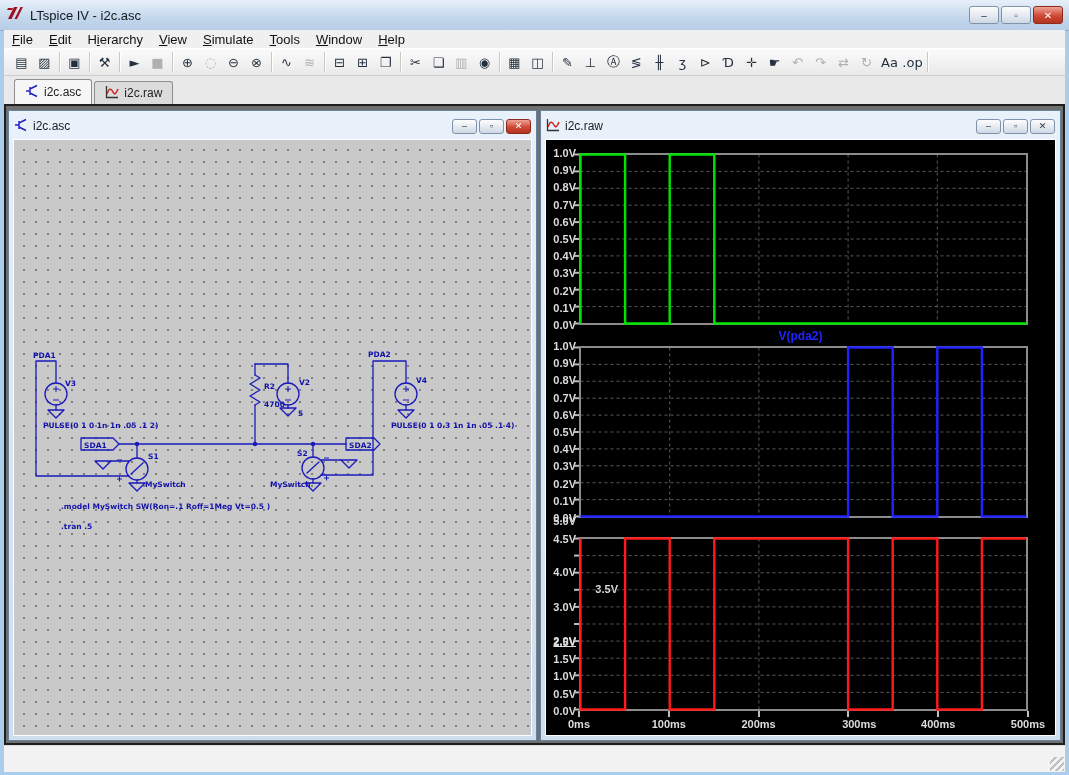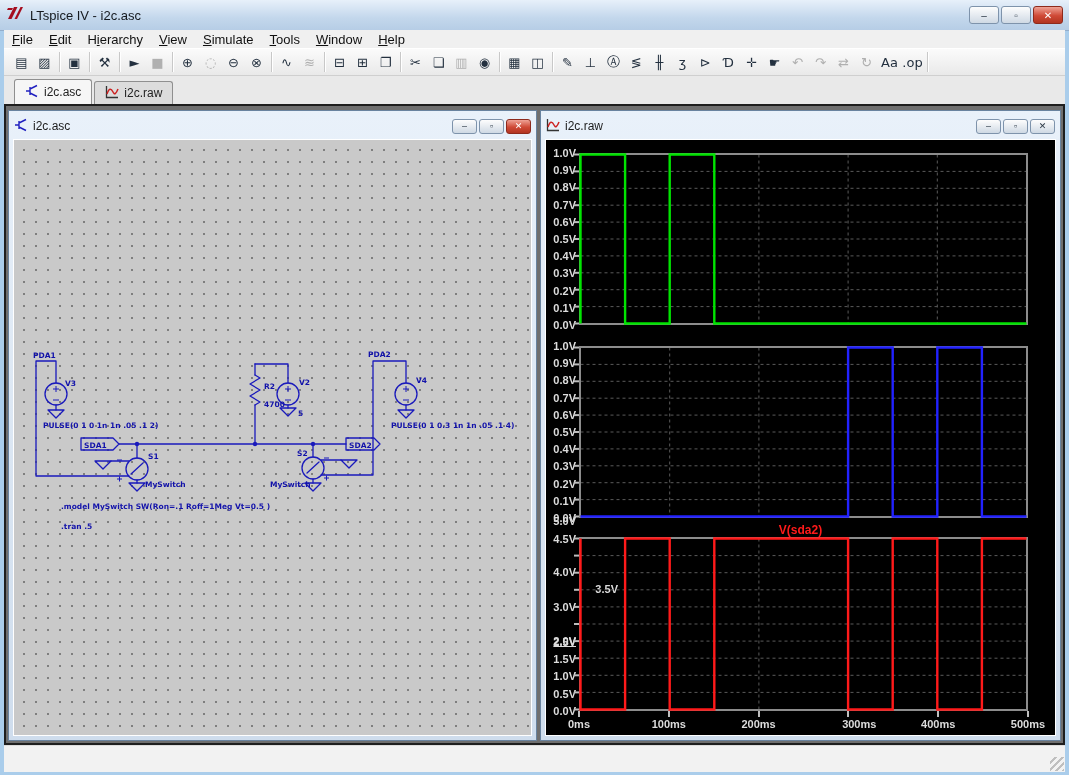--- a/index.html
+++ b/index.html
@@ -310,20 +310,21 @@
               <line x1="-5" y1="69.1" x2="1" y2="69.1" stroke="#bdbdbd" stroke-width="2"></line>
               <line x1="-5" y1="86" x2="1" y2="86" stroke="#bdbdbd" stroke-width="2"></line>
               <line x1="-5" y1="102.9" x2="1" y2="102.9" stroke="#bdbdbd" stroke-width="2"></line>
               <line x1="-5" y1="119.8" x2="1" y2="119.8" stroke="#bdbdbd" stroke-width="2"></line>
               <line x1="-5" y1="136.7" x2="1" y2="136.7" stroke="#bdbdbd" stroke-width="2"></line>
               <line x1="-5" y1="153.6" x2="1" y2="153.6" stroke="#bdbdbd" stroke-width="2"></line>
               <line x1="-5" y1="170.5" x2="1" y2="170.5" stroke="#bdbdbd" stroke-width="2"></line>
               <rect x="1" y="1" width="447" height="170" fill="none" stroke="#8c8c8c" stroke-width="2"></rect>
               <path d="M1.5,170.5 L1.5,170.5 L1.5,1.5 L46.1,1.5 L46.1,170.5 L90.7,170.5 L90.7,1.5 L135.3,1.5 L135.3,170.5 L447.5,170.5" fill="none" stroke="#00e400" stroke-width="2.4" stroke-linejoin="miter"></path>
             </svg>
+            <div class="wf-title" style="top: 189px; color: rgb(34, 34, 255);">V(pda2)</div>
             <div class="wf-ylab" style="top: 201px;">1.0V</div>
             <div class="wf-ylab" style="top: 218.2px;">0.9V</div>
             <div class="wf-ylab" style="top: 235.4px;">0.8V</div>
             <div class="wf-ylab" style="top: 252.6px;">0.7V</div>
             <div class="wf-ylab" style="top: 269.8px;">0.6V</div>
             <div class="wf-ylab" style="top: 287px;">0.5V</div>
             <div class="wf-ylab" style="top: 304.2px;">0.4V</div>
             <div class="wf-ylab" style="top: 321.4px;">0.3V</div>
             <div class="wf-ylab" style="top: 338.6px;">0.2V</div>
             <div class="wf-ylab" style="top: 355.8px;">0.1V</div>
@@ -349,21 +350,20 @@
               <line x1="-5" y1="69.1" x2="1" y2="69.1" stroke="#bdbdbd" stroke-width="2"></line>
               <line x1="-5" y1="86" x2="1" y2="86" stroke="#bdbdbd" stroke-width="2"></line>
               <line x1="-5" y1="102.9" x2="1" y2="102.9" stroke="#bdbdbd" stroke-width="2"></line>
               <line x1="-5" y1="119.8" x2="1" y2="119.8" stroke="#bdbdbd" stroke-width="2"></line>
               <line x1="-5" y1="136.7" x2="1" y2="136.7" stroke="#bdbdbd" stroke-width="2"></line>
               <line x1="-5" y1="153.6" x2="1" y2="153.6" stroke="#bdbdbd" stroke-width="2"></line>
               <line x1="-5" y1="170.5" x2="1" y2="170.5" stroke="#bdbdbd" stroke-width="2"></line>
               <rect x="1" y="1" width="447" height="170" fill="none" stroke="#8c8c8c" stroke-width="2"></rect>
               <path d="M1.5,170.5 L269.1,170.5 L269.1,1.5 L313.7,1.5 L313.7,170.5 L358.3,170.5 L358.3,1.5 L402.9,1.5 L402.9,170.5 L447.5,170.5" fill="none" stroke="#2222ff" stroke-width="2.4" stroke-linejoin="miter"></path>
             </svg>
-            <div class="wf-title" style="top: 383px; color: rgb(255, 26, 26);">V(sda2)</div>
             <div class="wf-ylab" style="top: 376px;">5.0V</div>
             <div class="wf-ylab" style="top: 394px;">4.5V</div>
             <div class="wf-ylab" style="top: 426.8px;">4.0V</div>
             <div class="wf-ylab" style="top: 444.2px; margin-left: 42px;">3.5V</div>
             <div class="wf-ylab" style="top: 461.6px;">3.0V</div>
             <div class="wf-ylab" style="top: 497px;">2.5V</div>
             <div class="wf-ylab" style="top: 496.4px; text-decoration: underline;">2.0V</div>
             <div class="wf-ylab" style="top: 513.8px;">1.5V</div>
             <div class="wf-ylab" style="top: 531.2px;">1.0V</div>
             <div class="wf-ylab" style="top: 548.6px;">0.5V</div>

